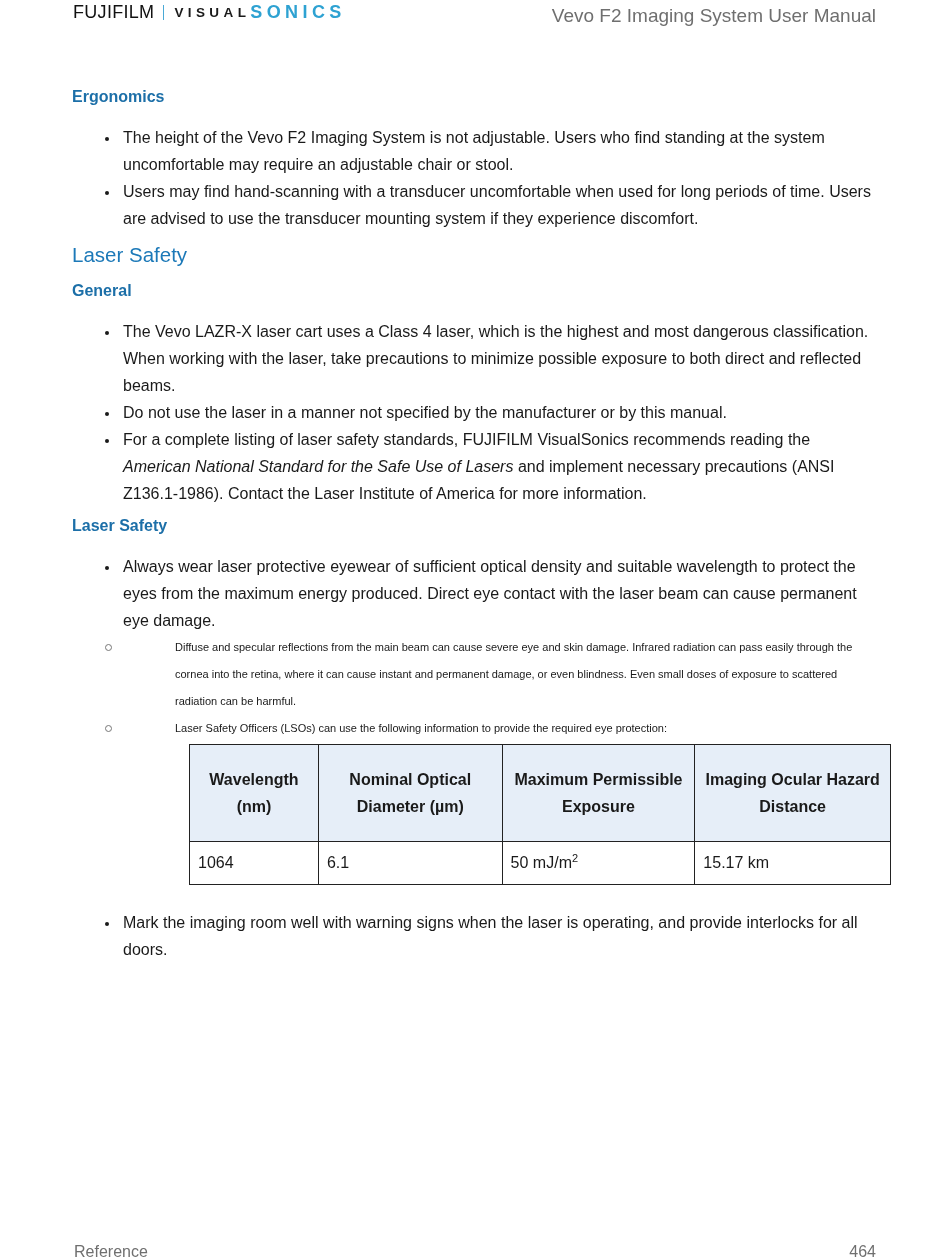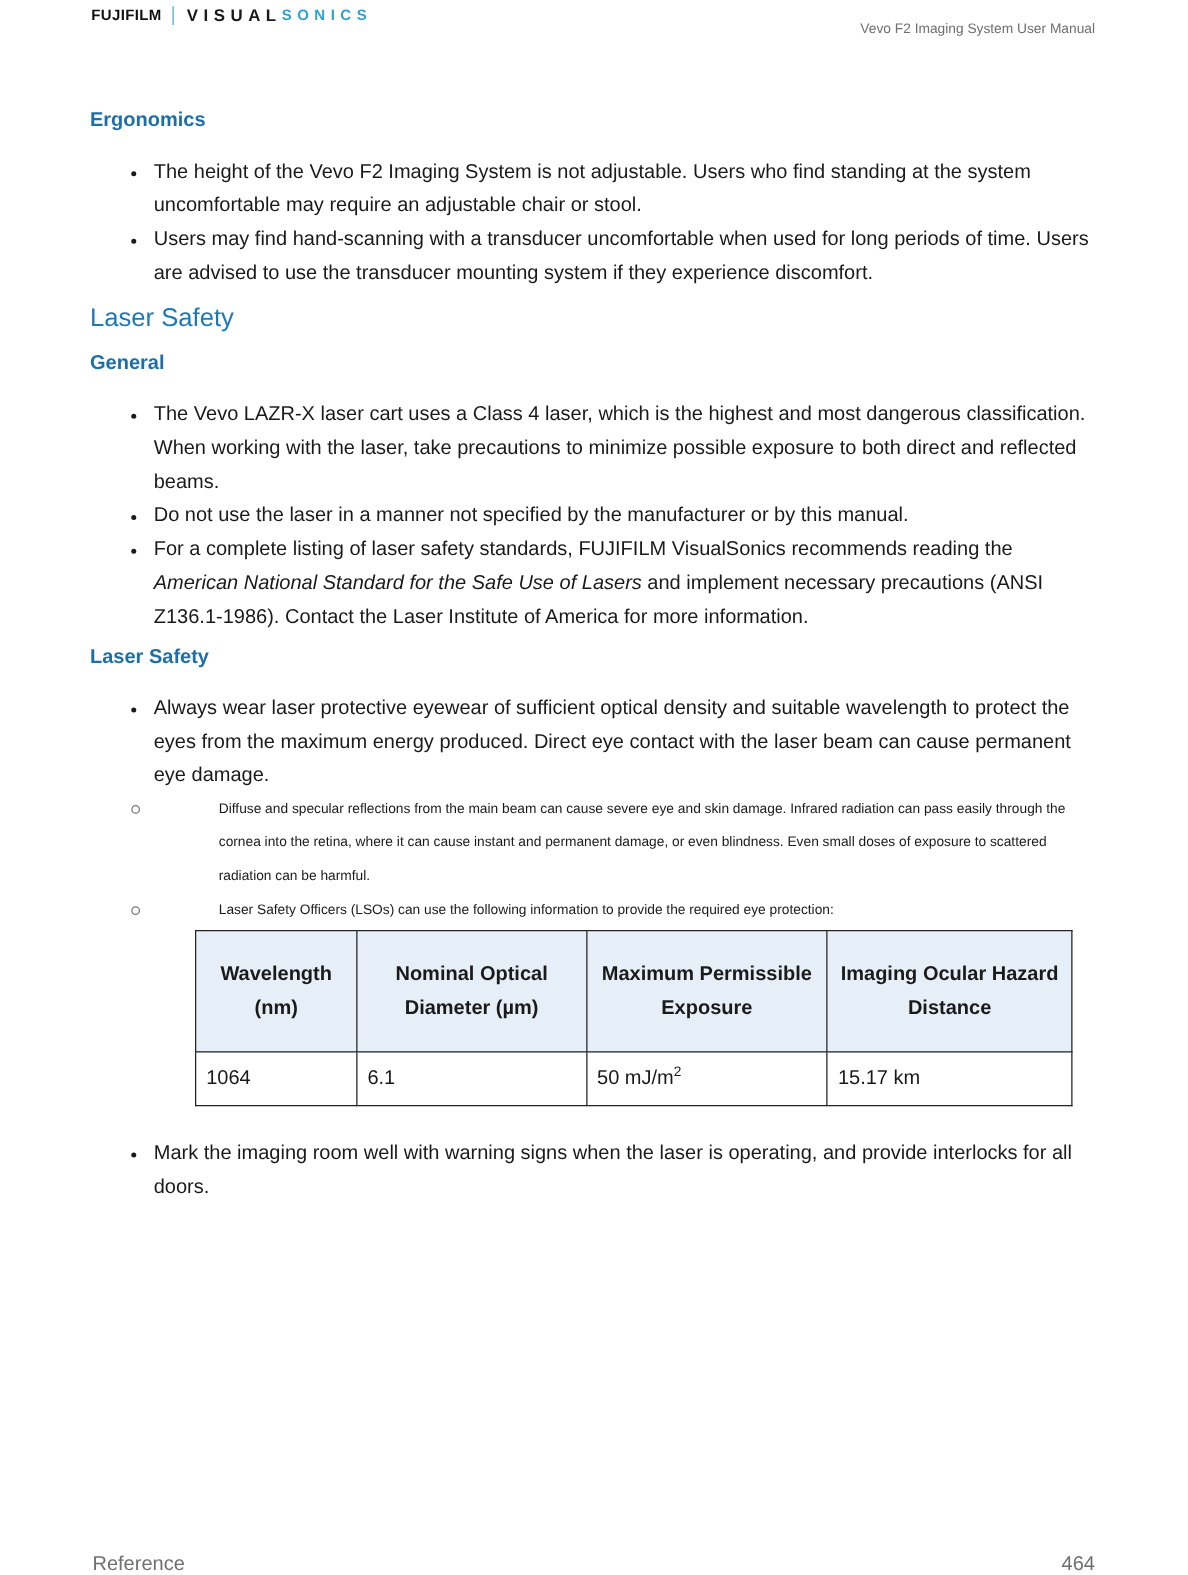--- a/index.html
+++ b/index.html
@@ -9,36 +9,36 @@
       font-family: "Liberation Sans", sans-serif;
       color: #1a1a1a;
       overflow: hidden;
     }
     .header-logo {
       position: absolute; left: 73px; top: 3px;
       display: flex; align-items: center; height: 18px;
     }
     .logo-fuji {
       font-family: "Liberation Sans", sans-serif;
-      font-weight: bold; font-size: 12px; letter-spacing: 0.3px;
+      font-weight: normal; font-size: 18px; letter-spacing: 0.3px;
       color: #111;
     }
     .logo-sep {
       display: inline-block; width: 1px; height: 15px; background: #4aa9d6;
       margin: 0 10px 0 9px;
     }
     .logo-visual {
       font-size: 13.5px; letter-spacing: 4.4px; color: #1a1a1a; font-weight: bold;
     }
     .logo-sonics {
-      font-size: 12px; letter-spacing: 4.4px; color: #2ea2d2; font-weight: bold;
+      font-size: 18px; letter-spacing: 4.4px; color: #2ea2d2; font-weight: bold;
     }
     .header-title {
       position: absolute; right: 74px; top: 5px;
-      font-size: 11px; color: #6f6f6f; margin-top: 12px;
+      font-size: 19px; color: #6f6f6f;
     }
     .content {
       position: absolute; left: 72px; top: 86px; width: 806px;
     }
     h3.sub {
       color: #1c6fa8; font-size: 16px; font-weight: bold;
       line-height: 22px; margin-bottom: 6px;
     }
     h2.section {
       color: #1c79b8; font-size: 20.5px; font-weight: normal;
@@ -117,21 +117,21 @@
   <ul class="bullets">
     <li>
       <span>Always wear laser protective eyewear of sufficient optical density and suitable wavelength to protect the eyes from the maximum energy produced. Direct eye contact with the laser beam can cause permanent eye damage.</span>
       <ul class="sub-bullets" style="margin-left:-51px;">
         <li style="padding-left:103px;">Diffuse and specular reflections from the main beam can cause severe eye and skin damage. Infrared radiation can pass easily through the cornea into the retina, where it can cause instant and permanent damage, or even blindness. Even small doses of exposure to scattered radiation can be harmful.</li>
         <li style="padding-left:103px;">Laser Safety Officers (LSOs) can use the following information to provide the required eye protection:</li>
       </ul>
     </li>
   </ul>
 
-  <table class="laser" style="margin-left:84px; margin-top:-6px;">
+  <table class="laser" style="margin-left:117px; margin-top:-6px;">
     <colgroup>
       <col style="width:129px">
         <col style="width:184px">
         <col style="width:193px">
         <col style="width:196px">
     </colgroup>
     <thead>
       <tr>
         <th>Wavelength (nm)</th>
         <th>Nominal Optical Diameter (µm)</th>

